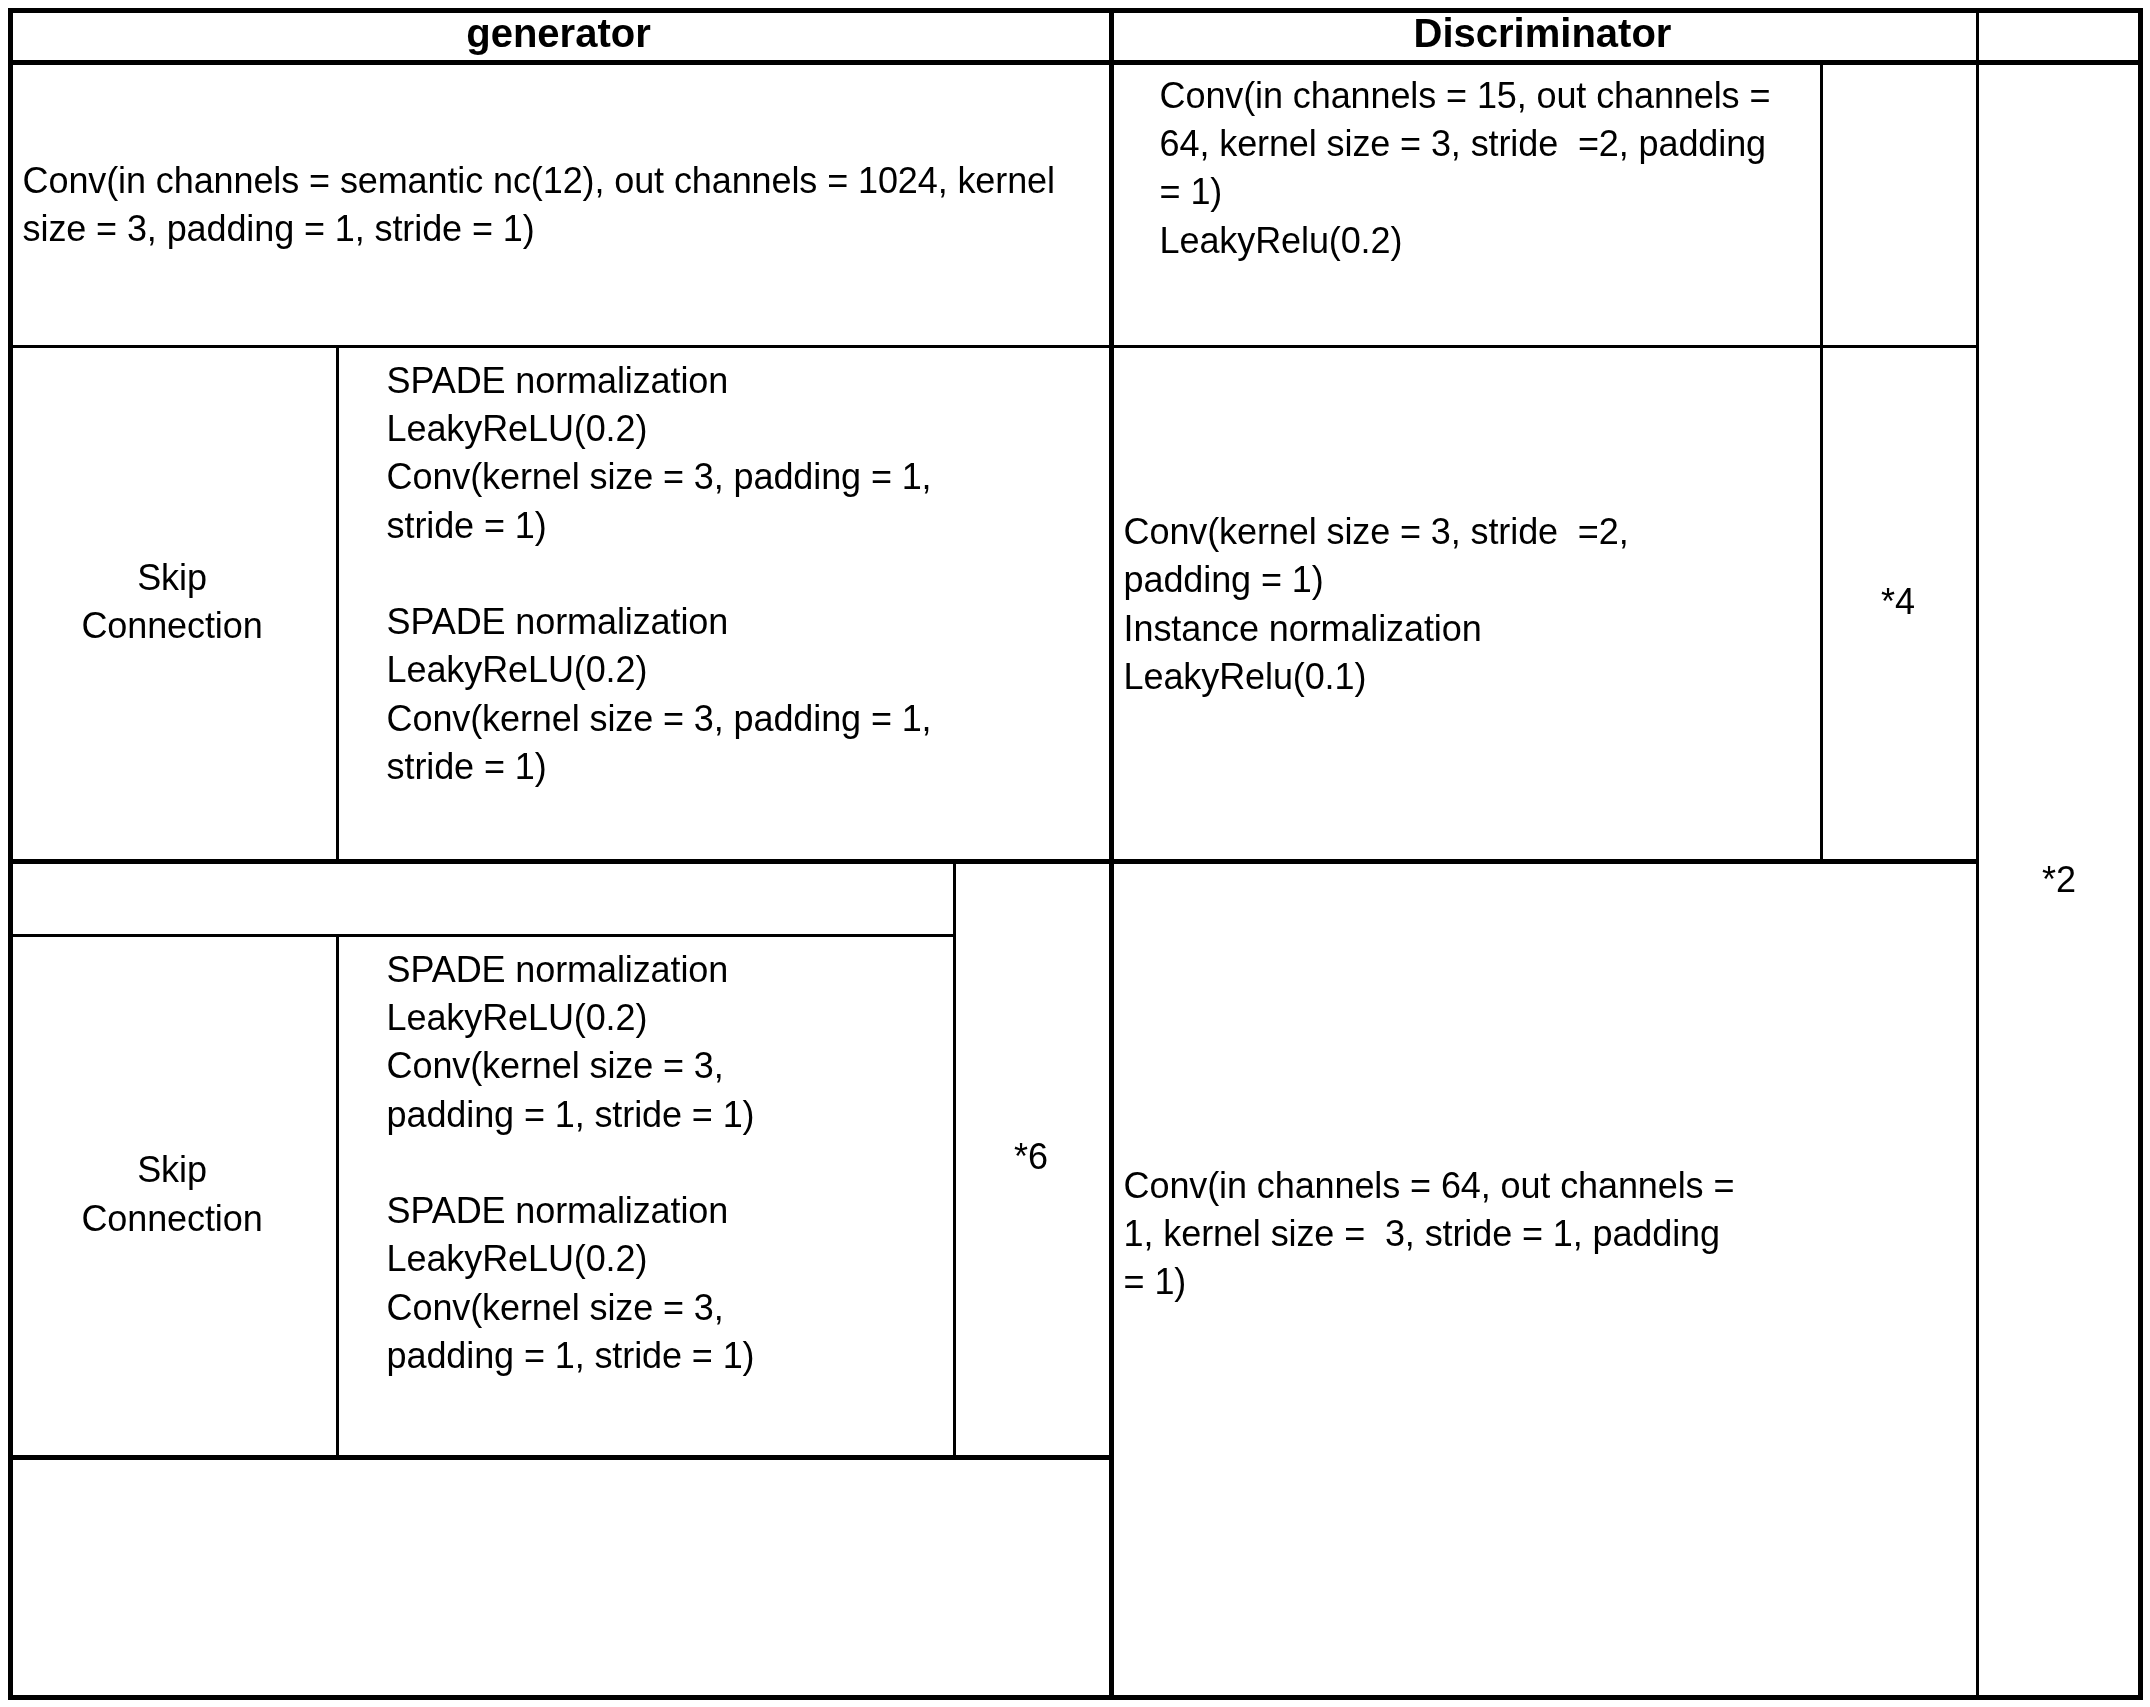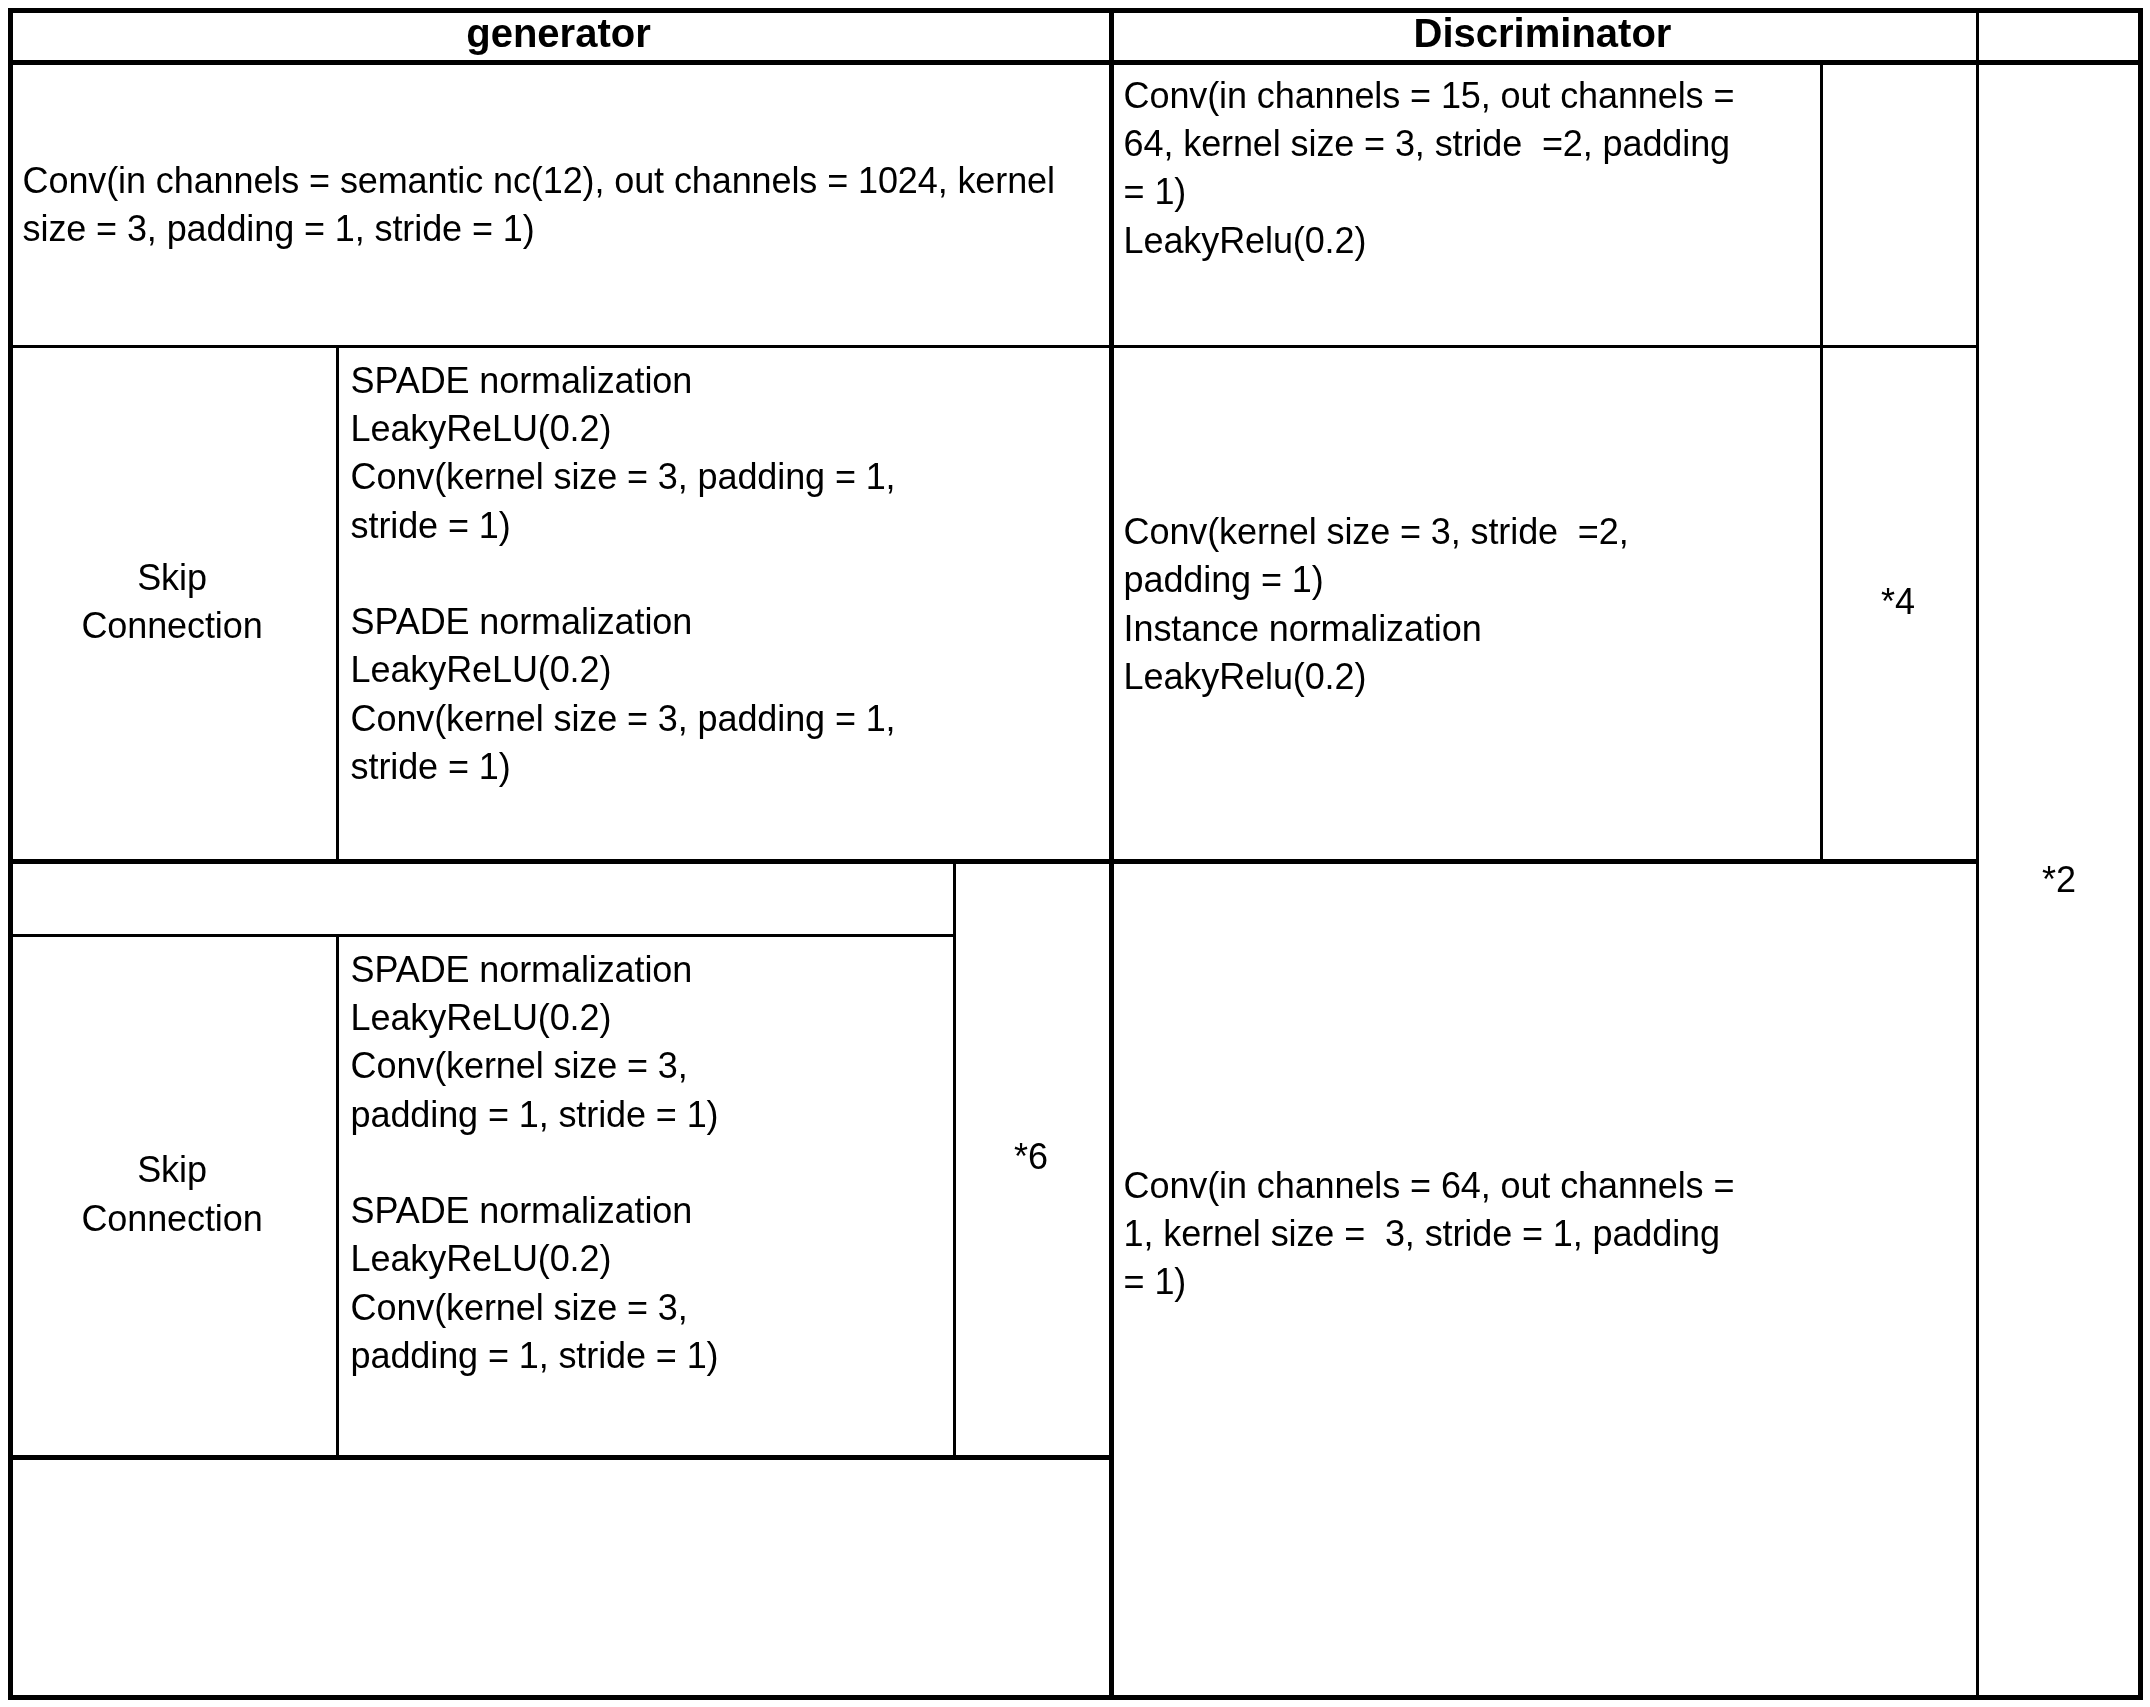--- a/index.html
+++ b/index.html
@@ -47,20 +47,21 @@
     display: flex;
     align-items: center;
     justify-content: center;
     text-align: center;
   }
 
   .center-top {
     display: flex;
     align-items: flex-start;
     justify-content: flex-start;
+    margin-left: 36px;
   }
 
   .vcenter-left {
     display: flex;
     align-items: center;
     justify-content: flex-start;
   }
 
   .hdr {
     font-size: 40px;
@@ -120,21 +121,21 @@
 SPADE normalization
 LeakyReLU(0.2)
 Conv(kernel size = 3, padding = 1,
 stride = 1)</span>
   </div>
 
   <div class="cell vcenter-left pad" style="left:1101px; top:337px; width:712px; height:514px;">
     <span class="txt">Conv(kernel size = 3, stride  =2,
 padding = 1)
 Instance normalization
-LeakyRelu(0.2)</span>
+LeakyRelu(0.1)</span>
   </div>
 
   <div class="cell center-mid" style="left:1812px; top:337px; width:156px; height:514px;">
     <span class="txt">*4</span>
   </div>
 
 
   <div class="cell center-mid" style="left:0px; top:926px; width:328px; height:521px;">
     <span class="txt">Skip
 Connection</span>

